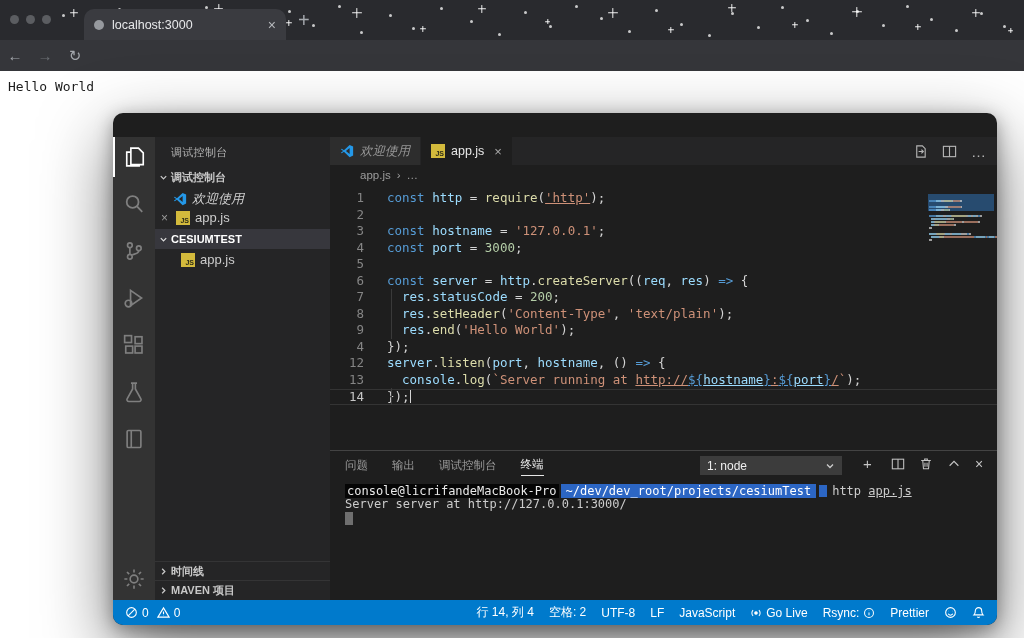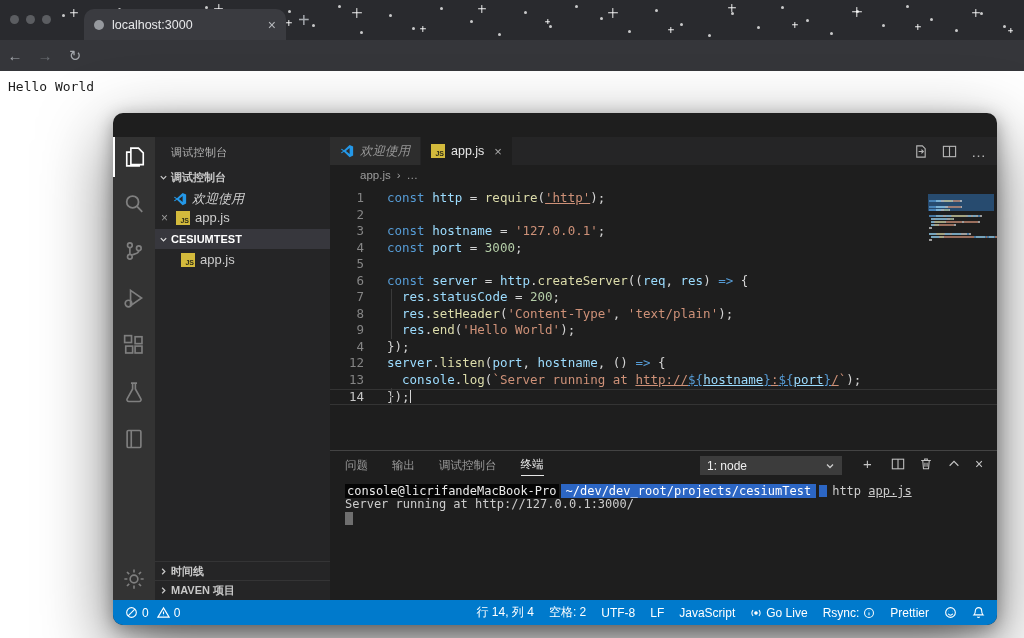--- a/index.html
+++ b/index.html
@@ -439,21 +439,21 @@
           </svg>
         <svg class="picon" style="left:617px" width="14" height="14" viewBox="0 0 16 16" fill="none" stroke="currentColor" stroke-width="1.3">
             <path d="M3 10l5-5 5 5"></path>
           </svg>
         <span class="picon" style="left:645px;font-size:14px;top:5px">×</span>
 
         <div class="term">
           <div>
             <span class="tprompt">console@licrifandeMacBook-Pro</span><span class="tpath">~/dev/dev_root/projects/cesiumTest</span><span class="tartifact"></span><span>http</span><span> </span><span class="targ">app.js</span>
           </div>
-          <div>Server running at http://127.0.0.1:3000/</div>
+          <div>Server server at http://127.0.0.1:3000/</div>
           <div><span class="tcursor"></span></div>
         </div>
       </div>
     </div>
   </div>
 
   <div class="statusbar">
     <div class="st-group">
       <svg width="13" height="13" viewBox="0 0 14 14" fill="none" stroke="#fff" stroke-width="1.2">
           <circle cx="7" cy="7" r="5.2"></circle>

